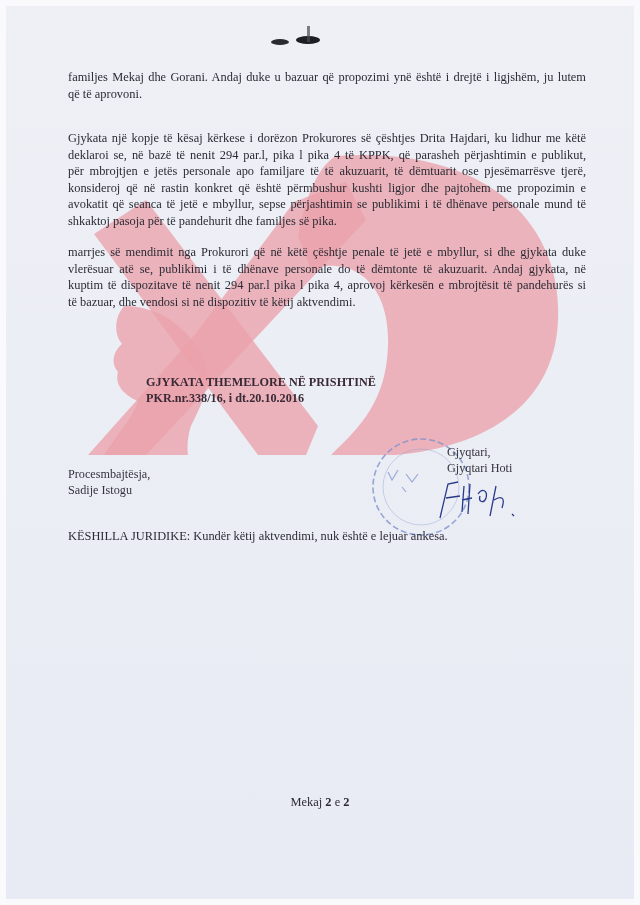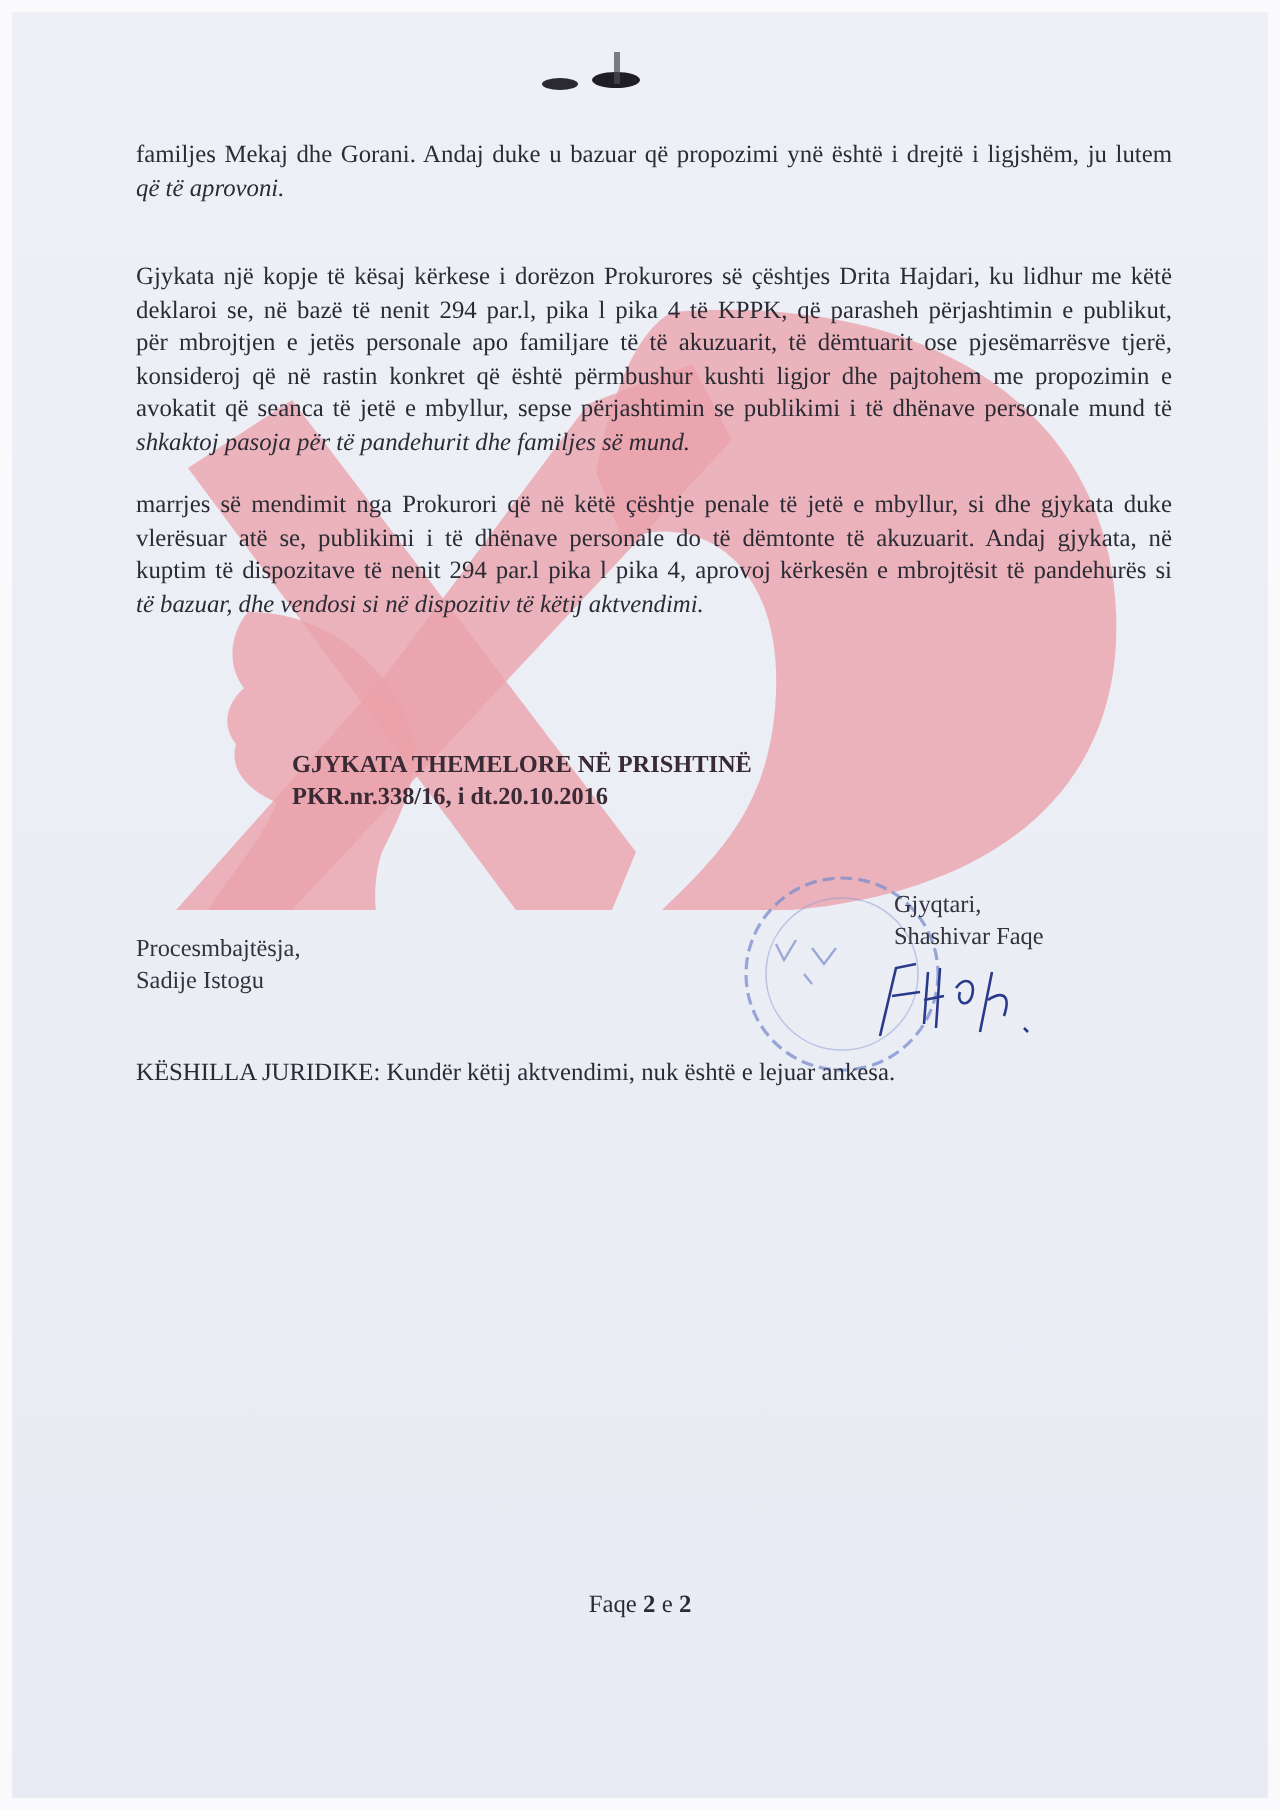--- a/index.html
+++ b/index.html
@@ -46,21 +46,20 @@
       width: 518px;
       text-align: justify;
     }
     .para span.line {
       display: block;
       text-align: justify;
       text-align-last: justify;
     }
     .para span.line.last {
       text-align-last: left;
-      font-style: italic;
     }
     .header-block {
       left: 140px;
       width: 380px;
       text-align: left;
       font-weight: bold;
       font-size: 12.2px;
       color: #3a2a35;
       line-height: 16px;
     }
@@ -112,21 +111,21 @@
     <span class="line">familjes Mekaj dhe Gorani. Andaj duke u bazuar që propozimi ynë është i drejtë i ligjshëm,  ju lutem</span>
     <span class="line last">që të aprovoni.</span>
   </div>
 
   <div class="text para" style="top:124px;">
     <span class="line">Gjykata një kopje të kësaj kërkese i dorëzon Prokurores së çështjes Drita Hajdari, ku lidhur me këtë</span>
     <span class="line">deklaroi se, në bazë të nenit 294 par.l,  pika l pika 4  të KPPK, që parasheh përjashtimin e publikut,</span>
     <span class="line">për mbrojtjen e jetës personale apo familjare të të akuzuarit, të dëmtuarit ose pjesëmarrësve tjerë,</span>
     <span class="line">konsideroj që në rastin konkret që është përmbushur kushti ligjor dhe pajtohem me propozimin e</span>
     <span class="line">avokatit që seanca të jetë e mbyllur, sepse përjashtimin se publikimi i të dhënave personale mund të</span>
-    <span class="line last">shkaktoj pasoja për të pandehurit dhe familjes së mund.</span>
+    <span class="line last">shkaktoj pasoja për të pandehurit dhe familjes së pika.</span>
   </div>
 
   <div class="text para" style="top:238px;">
     <span class="line">marrjes së mendimit nga Prokurori që në këtë çështje penale të jetë e mbyllur, si dhe gjykata duke</span>
     <span class="line">vlerësuar atë se, publikimi i të dhënave personale do të dëmtonte të akuzuarit. Andaj gjykata, në</span>
     <span class="line">kuptim të dispozitave të nenit 294 par.l pika l pika 4, aprovoj kërkesën e mbrojtësit të pandehurës si</span>
     <span class="line last">të bazuar, dhe vendosi si në dispozitiv të këtij aktvendimi.</span>
   </div>
 
   <div class="text header-block" style="top:368px;">
@@ -140,28 +139,28 @@
   </div>
 
   <svg style="position:absolute; left:360px; top:426px; width:110px; height:110px;" viewBox="0 0 110 110">
     <circle cx="55" cy="55" r="48" fill="none" stroke="#7a8ccc" stroke-width="1.6" stroke-dasharray="6 3" opacity="0.75"></circle>
     <circle cx="55" cy="55" r="38" fill="none" stroke="#8a9ad4" stroke-width="0.8" opacity="0.5"></circle>
     <path d="M22,40 L26,48 L32,38 M40,42 L46,50 L52,42 M36,55 L40,60" stroke="#7a8ccc" stroke-width="1.2" fill="none" opacity="0.7"></path>
   </svg>
 
   <div class="text sig" style="left:441px; top:438px;">
     <div>Gjyqtari,</div>
-    <div>Shashivar Faqe</div>
+    <div>Gjyqtari Hoti</div>
   </div>
 
   <svg style="position:absolute; left:430px; top:468px; width:90px; height:50px;" viewBox="0 0 90 50">
     <path d="M4,44 L12,10 L22,8 M10,24 L24,22 M28,12 L26,38 M26,26 L36,24 M34,10 L32,40 M42,20 C46,14 52,16 50,24 C48,30 42,28 44,22 M60,12 L54,42 M58,26 C64,22 70,22 66,34 M76,40 L78,42" stroke="#2a3a8a" stroke-width="1.3" fill="none"></path>
   </svg>
 
   <div class="text advice">
     <b>KËSHILLA JURIDIKE:</b><span> Kundër këtij aktvendimi, nuk është e lejuar ankesa.</span>
   </div>
 
   <div class="text footer">
-    <span>Faqe </span><b>2</b><span> e </span><b>2</b>
+    <span>Mekaj </span><b>2</b><span> e </span><b>2</b>
   </div>
 
 </div>
 
 </body></html>

